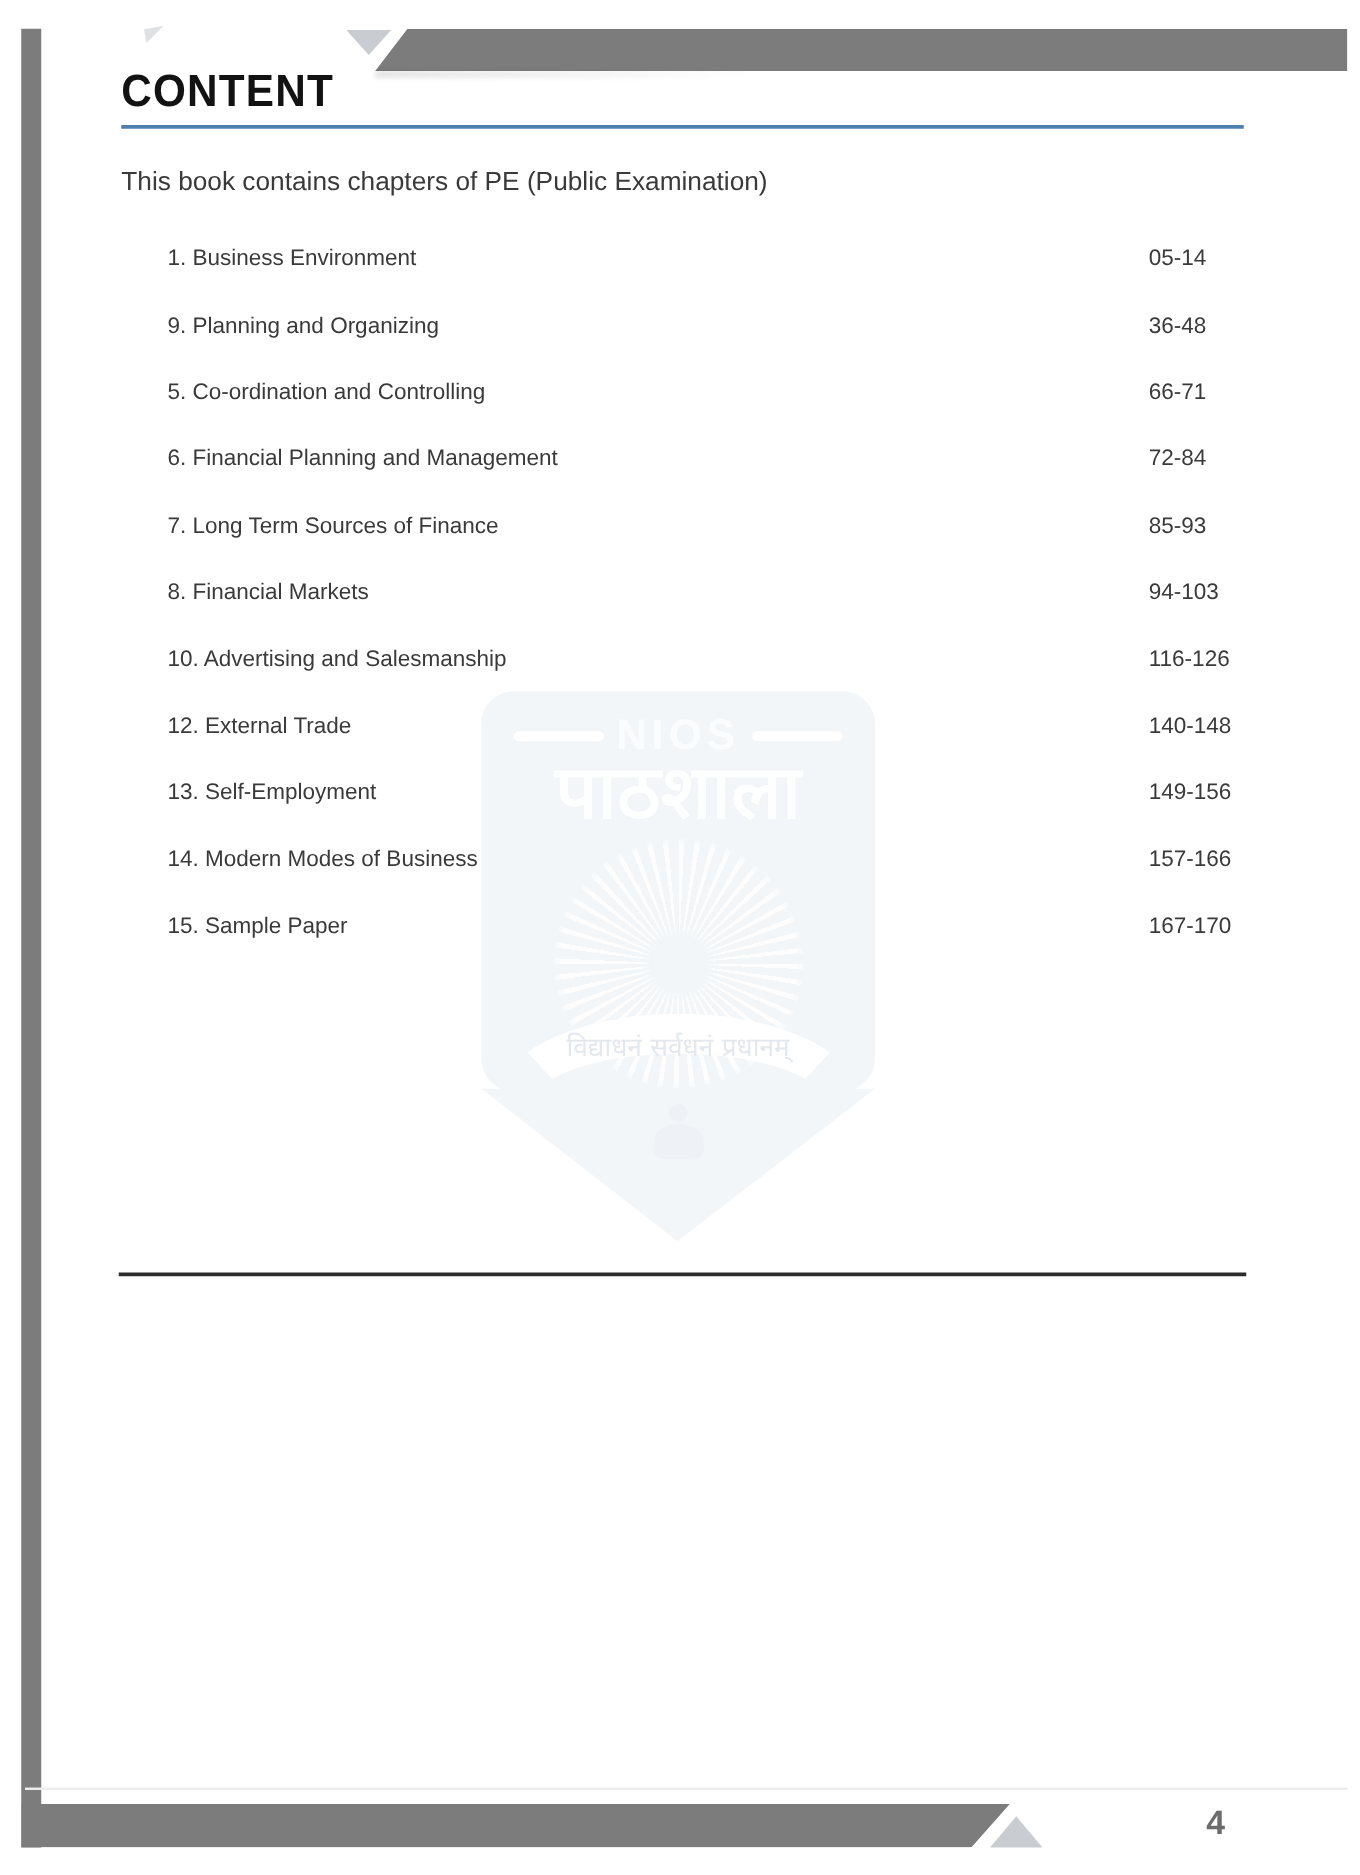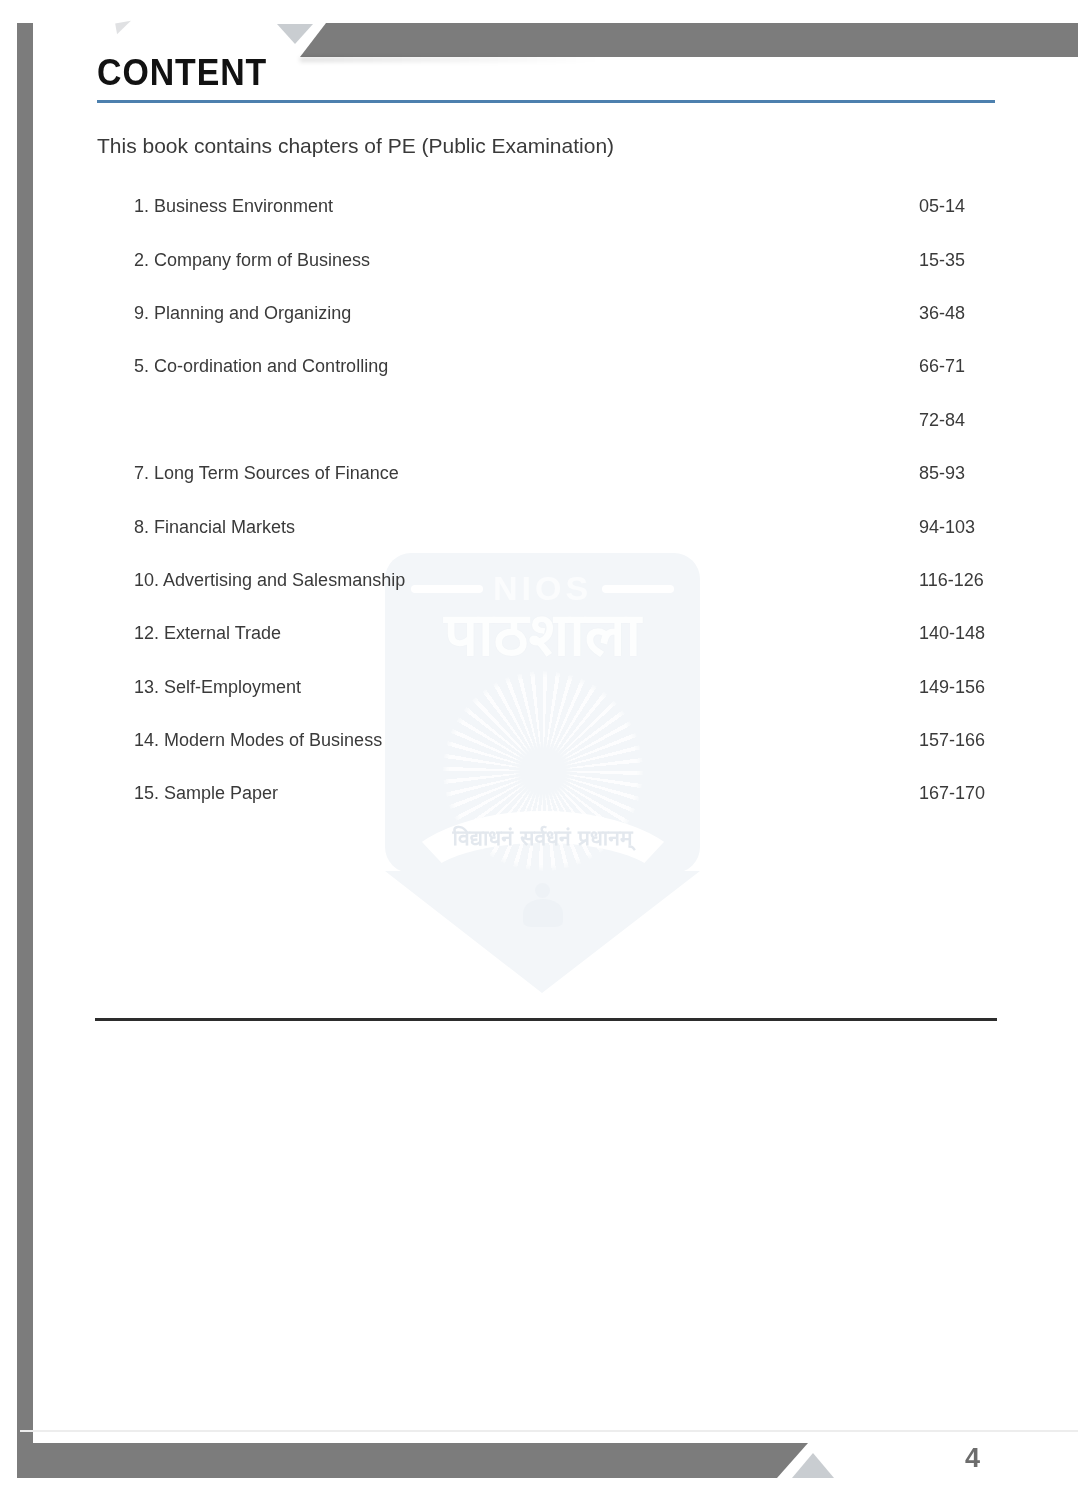--- a/index.html
+++ b/index.html
@@ -124,21 +124,21 @@
             mask:radial-gradient(circle, transparent 0 16%, #000 22% 66%, transparent 72%);
     opacity:.85;
   }
   .wm-ribbon{
     position:absolute;left:8px;top:258px;width:300px;height:150px;
     border:30px solid transparent;border-top:32px solid #ffffff;
     border-radius:50%;box-sizing:border-box;
   }
   .wm-motto{
     position:absolute;left:0;top:270px;width:315px;text-align:center;
-    font-size:21px;font-weight:bold;color:#e3e8ee;
+    font-size:21px;font-weight:normal;color:#e3e8ee;
     font-family:"DejaVu Sans", sans-serif;
   }
   .wm-figure-head{
     position:absolute;left:150px;top:330px;width:15px;height:15px;
     border-radius:50%;background:#eef2f6;
   }
   .wm-figure-body{
     position:absolute;left:138px;top:346px;width:40px;height:28px;
     border-radius:50% 50% 20% 20%;background:#eef2f6;
   }
@@ -178,37 +178,34 @@
     <h1 class="doc-title">CONTENT</h1>
     <div class="title-rule"></div>
     <div class="intro">This book contains chapters of PE (Public Examination)</div>
 
     <div class="toc" id="toc-list">
   <div class="toc-row">
     <span class="toc-label">1. Business Environment</span>
     <span class="toc-pages">05-14</span>
   </div>
 
-  <div class="toc-row">
-    <span class="toc-label">2. Company form of Business</span>
-    <span class="toc-pages">15-35</span>
-  </div>
 
   <div class="toc-row">
     <span class="toc-label">9. Planning and Organizing</span>
     <span class="toc-pages">36-48</span>
   </div>
 
 
   <div class="toc-row">
     <span class="toc-label">5. Co-ordination and Controlling</span>
     <span class="toc-pages">66-71</span>
   </div>
 
   <div class="toc-row">
+    <span class="toc-label">6. Financial Planning and Management</span>
     <span class="toc-pages">72-84</span>
   </div>
 
   <div class="toc-row">
     <span class="toc-label">7. Long Term Sources of Finance</span>
     <span class="toc-pages">85-93</span>
   </div>
 
   <div class="toc-row">
     <span class="toc-label">8. Financial Markets</span>

